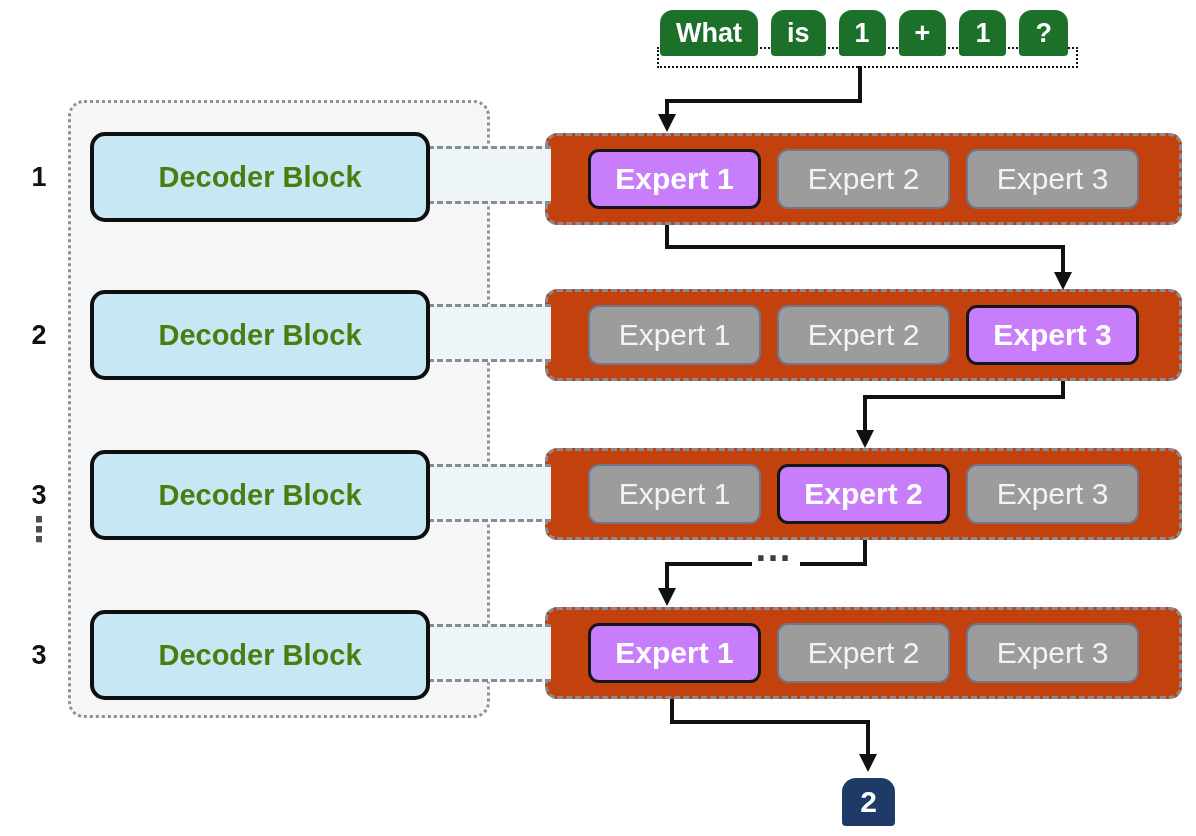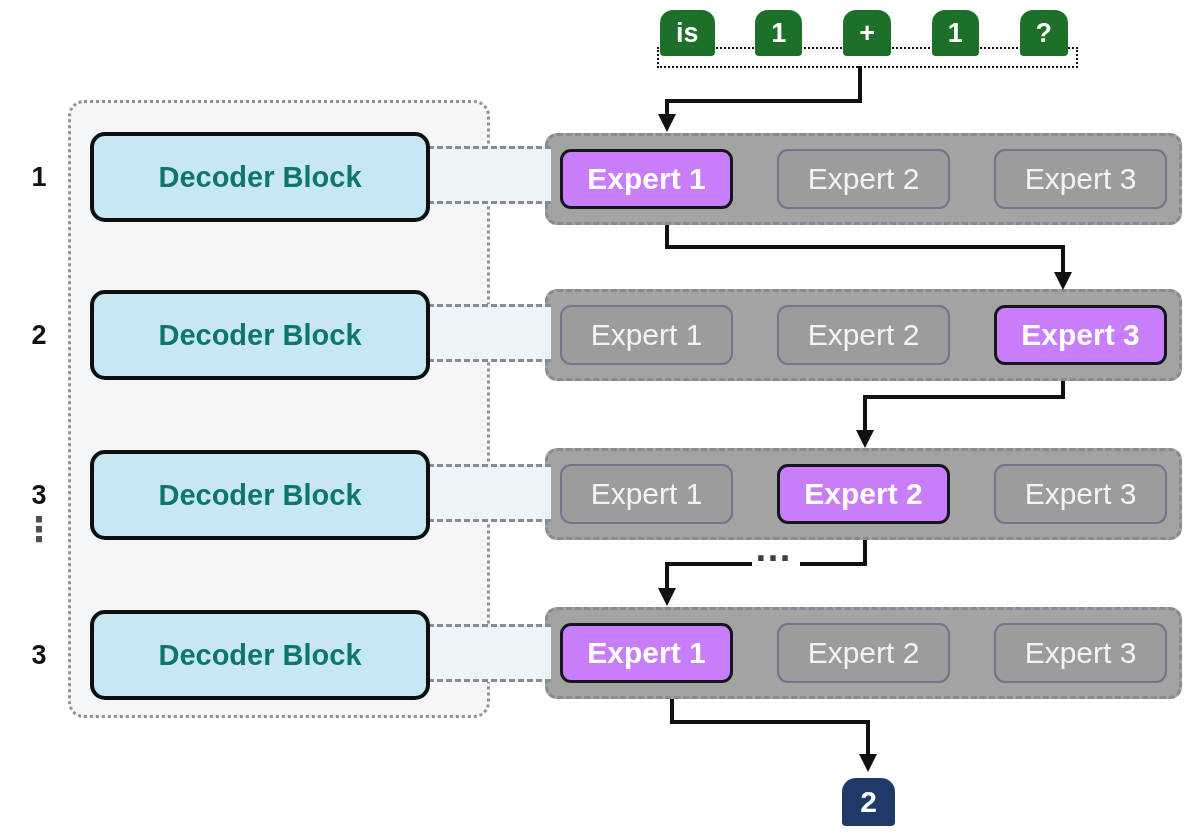--- a/index.html
+++ b/index.html
@@ -5,38 +5,38 @@
   html,body{margin:0;padding:0;background:#fff;}
   #stage{position:relative;width:1196px;height:836px;background:#ffffff;overflow:hidden;
          font-family:"Liberation Sans","DejaVu Sans",sans-serif;}
 
   
   .stack-panel{position:absolute;left:68px;top:100px;width:422px;height:618px;
     background:#f5f6f8;border:3px dotted #8d9095;border-radius:16px;box-sizing:border-box;z-index:1;}
 
   .decoder{position:absolute;left:90px;width:340px;height:90px;background:#c8e7f4;
     border:4px solid #0f0f0f;border-radius:15px;display:flex;align-items:center;justify-content:center;
-    font-weight:700;font-size:29px;color:#0f766e;box-sizing:border-box;z-index:4;}
+    font-weight:700;font-size:29px;color:#4d7c0f;box-sizing:border-box;z-index:4;}
   .dec1{top:132px}.dec2{top:290px}.dec3{top:450px}.dec4{top:610px}
 
   .layer-num{position:absolute;left:16px;width:46px;height:34px;text-align:center;
     font-weight:700;font-size:27px;color:#111;z-index:4;line-height:34px;}
   .num1{top:160px}.num2{top:318px}.num3{top:478px}.num4{top:638px}
   .layer-ellipsis{position:absolute;left:16px;top:512px;width:46px;text-align:center;
     font-size:34px;font-weight:700;color:#4f4f4f;z-index:4;line-height:34px;letter-spacing:0;}
 
   
   .band{position:absolute;left:428px;width:123px;height:58px;background:#edf5f9;
     border-top:3px dashed #868c95;border-bottom:3px dashed #868c95;box-sizing:border-box;z-index:3;}
   .band1{top:146px}.band2{top:304px}.band3{top:464px}.band4{top:624px}
 
   
-  .expert-row{position:absolute;left:545px;width:637px;height:92px;background:#a3a3a3;
+  .expert-row{position:absolute;left:545px;width:637px;height:92px;background:#c2410c;
     border:3px dashed #868c95;border-radius:12px;box-sizing:border-box;
-    display:flex;align-items:center;justify-content:center;gap:44px;z-index:2;}
+    display:flex;align-items:center;justify-content:center;gap:16px;z-index:2;}
   .row1{top:133px}.row2{top:289px}.row3{top:448px}.row4{top:607px}
 
   .chip{width:173px;height:60px;border-radius:11px;display:flex;align-items:center;justify-content:center;
     font-size:30px;color:#f3f3f3;background:#9c9c9c;border:2.5px solid #6f768e;box-sizing:border-box;}
   .chip.active{background:#c87efb;border:3px solid #15151c;color:#ffffff;font-weight:700;}
 
   
   .input-boundary{position:absolute;left:657px;top:47px;width:421px;height:21px;
     border:2.5px dotted #111;box-sizing:border-box;background:#fff;z-index:5;}
   .token-strip{position:absolute;left:660px;top:10px;width:408px;display:flex;
@@ -94,20 +94,21 @@
     <div class="chip">Expert 3</div>
   </div>
   <div class="expert-row row4">
     <div class="chip active">Expert 1</div>
     <div class="chip">Expert 2</div>
     <div class="chip">Expert 3</div>
   </div>
 
   <div class="input-boundary"></div>
   <div class="token-strip">
+    <div class="token">What</div>
     <div class="token">is</div>
     <div class="token">1</div>
     <div class="token">+</div>
     <div class="token">1</div>
     <div class="token">?</div>
   </div>
 
   <div class="output-token">2</div>
 
   <svg class="arrows" width="1196" height="836" viewBox="0 0 1196 836">

